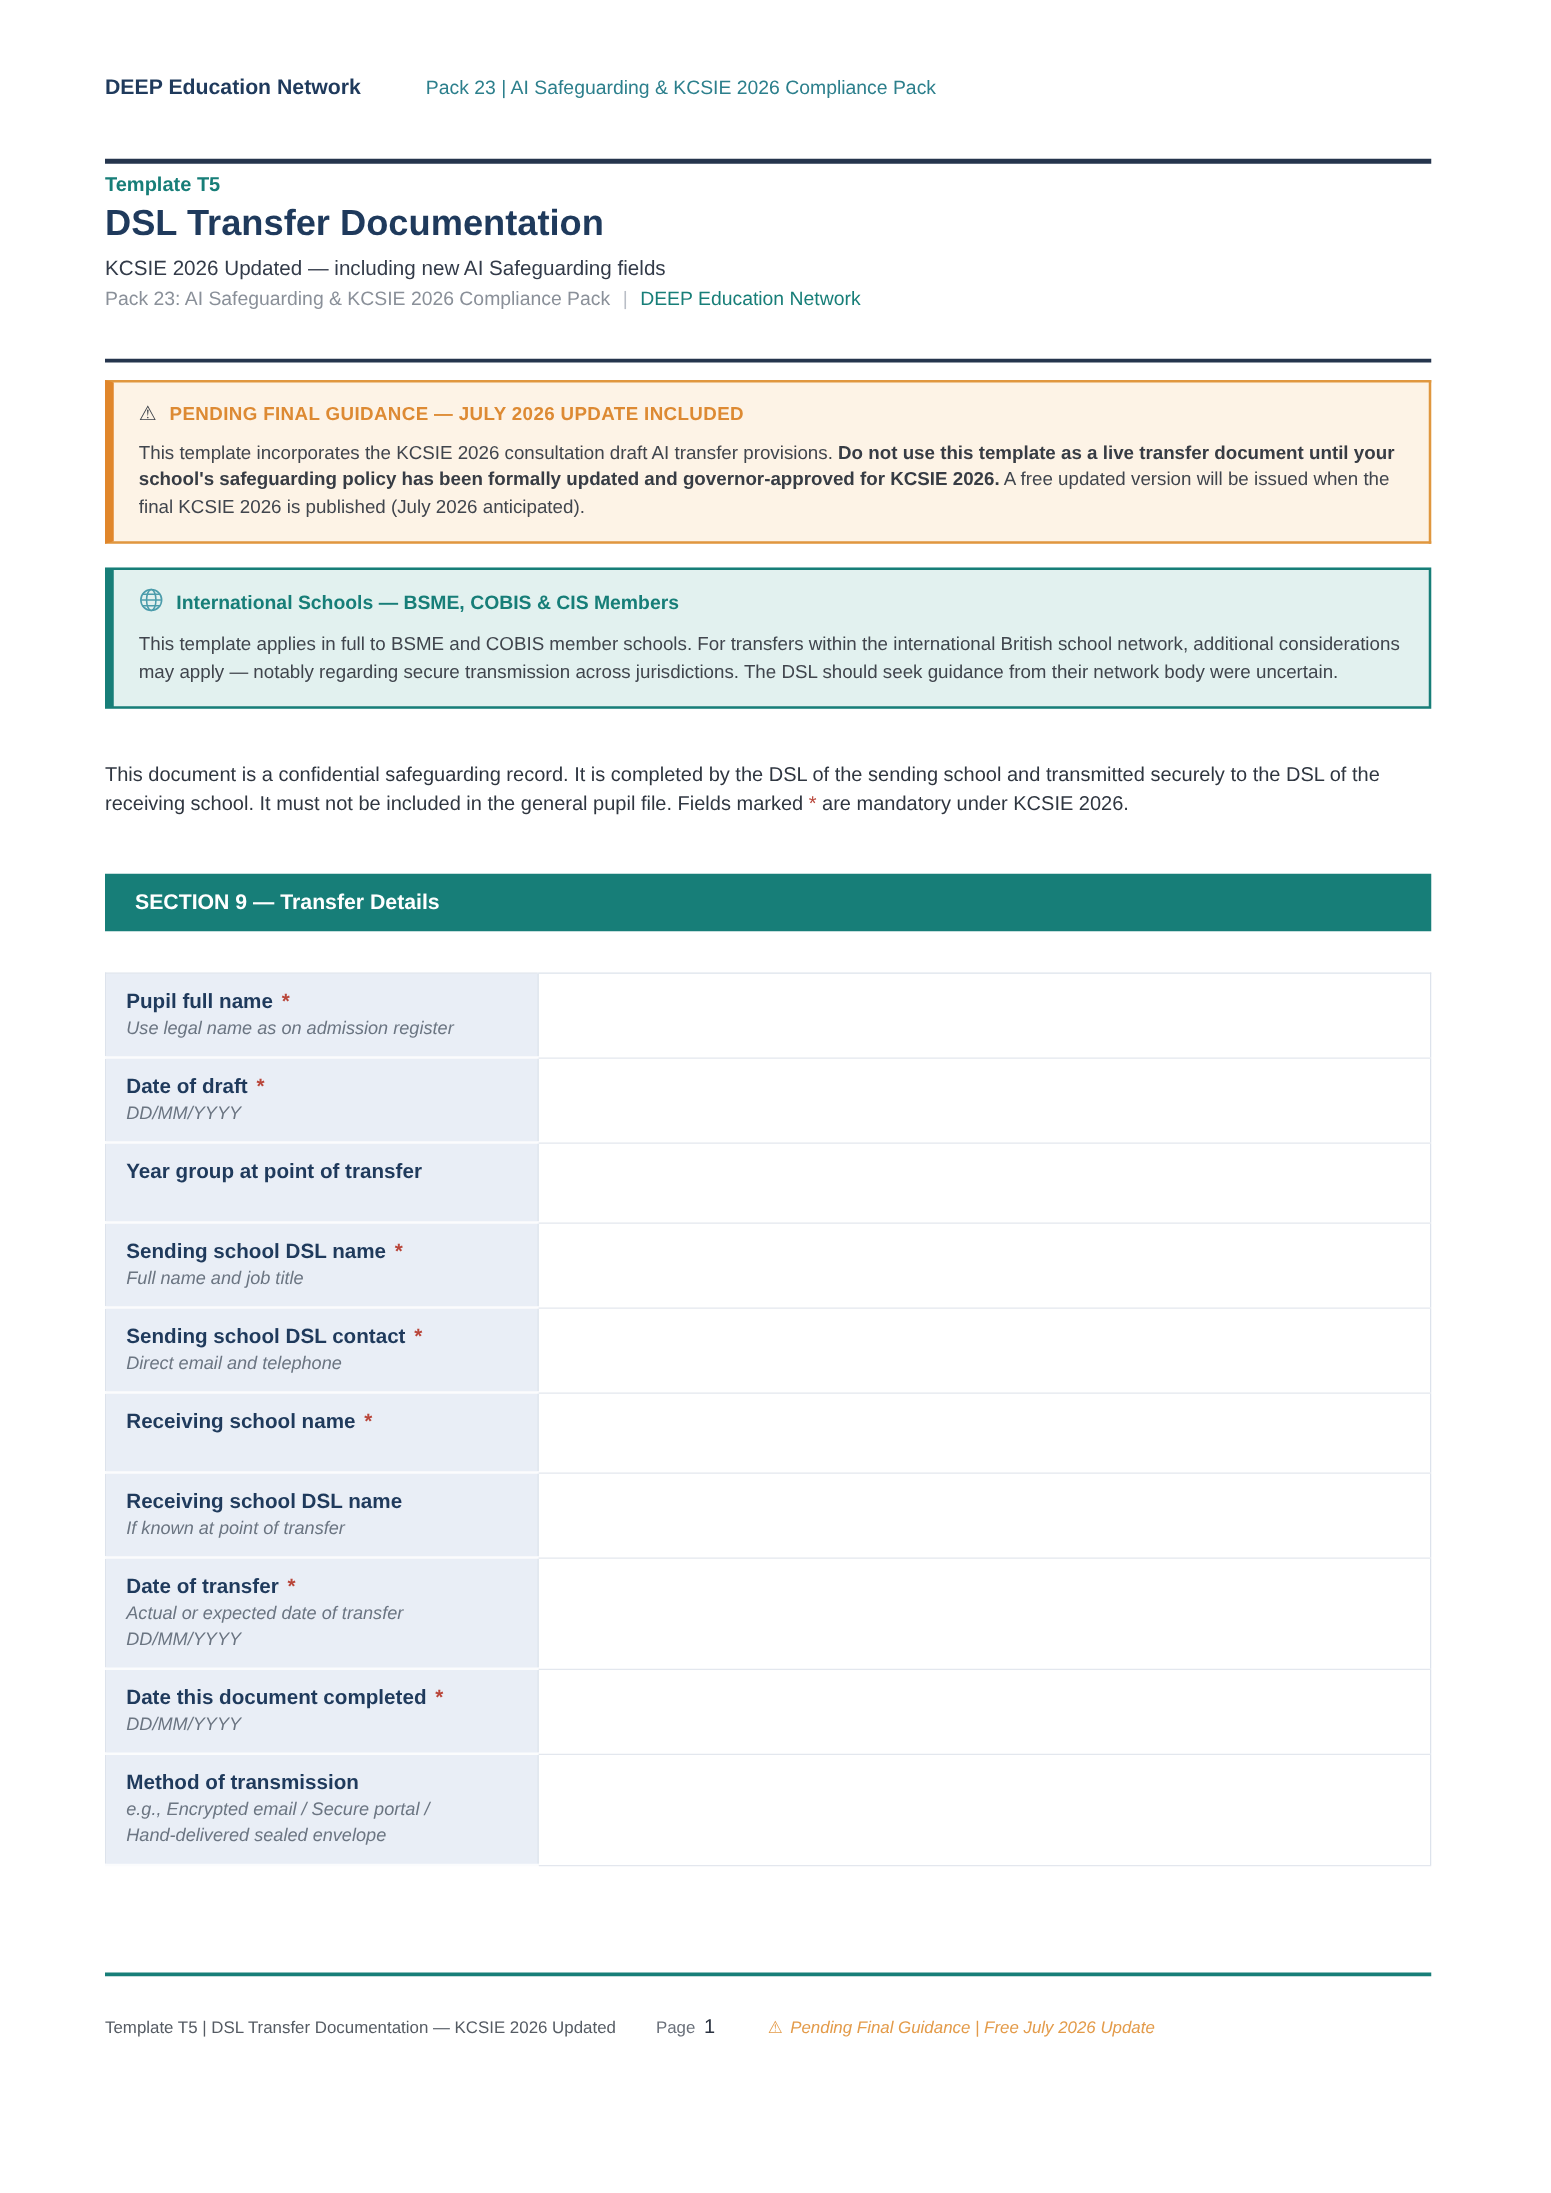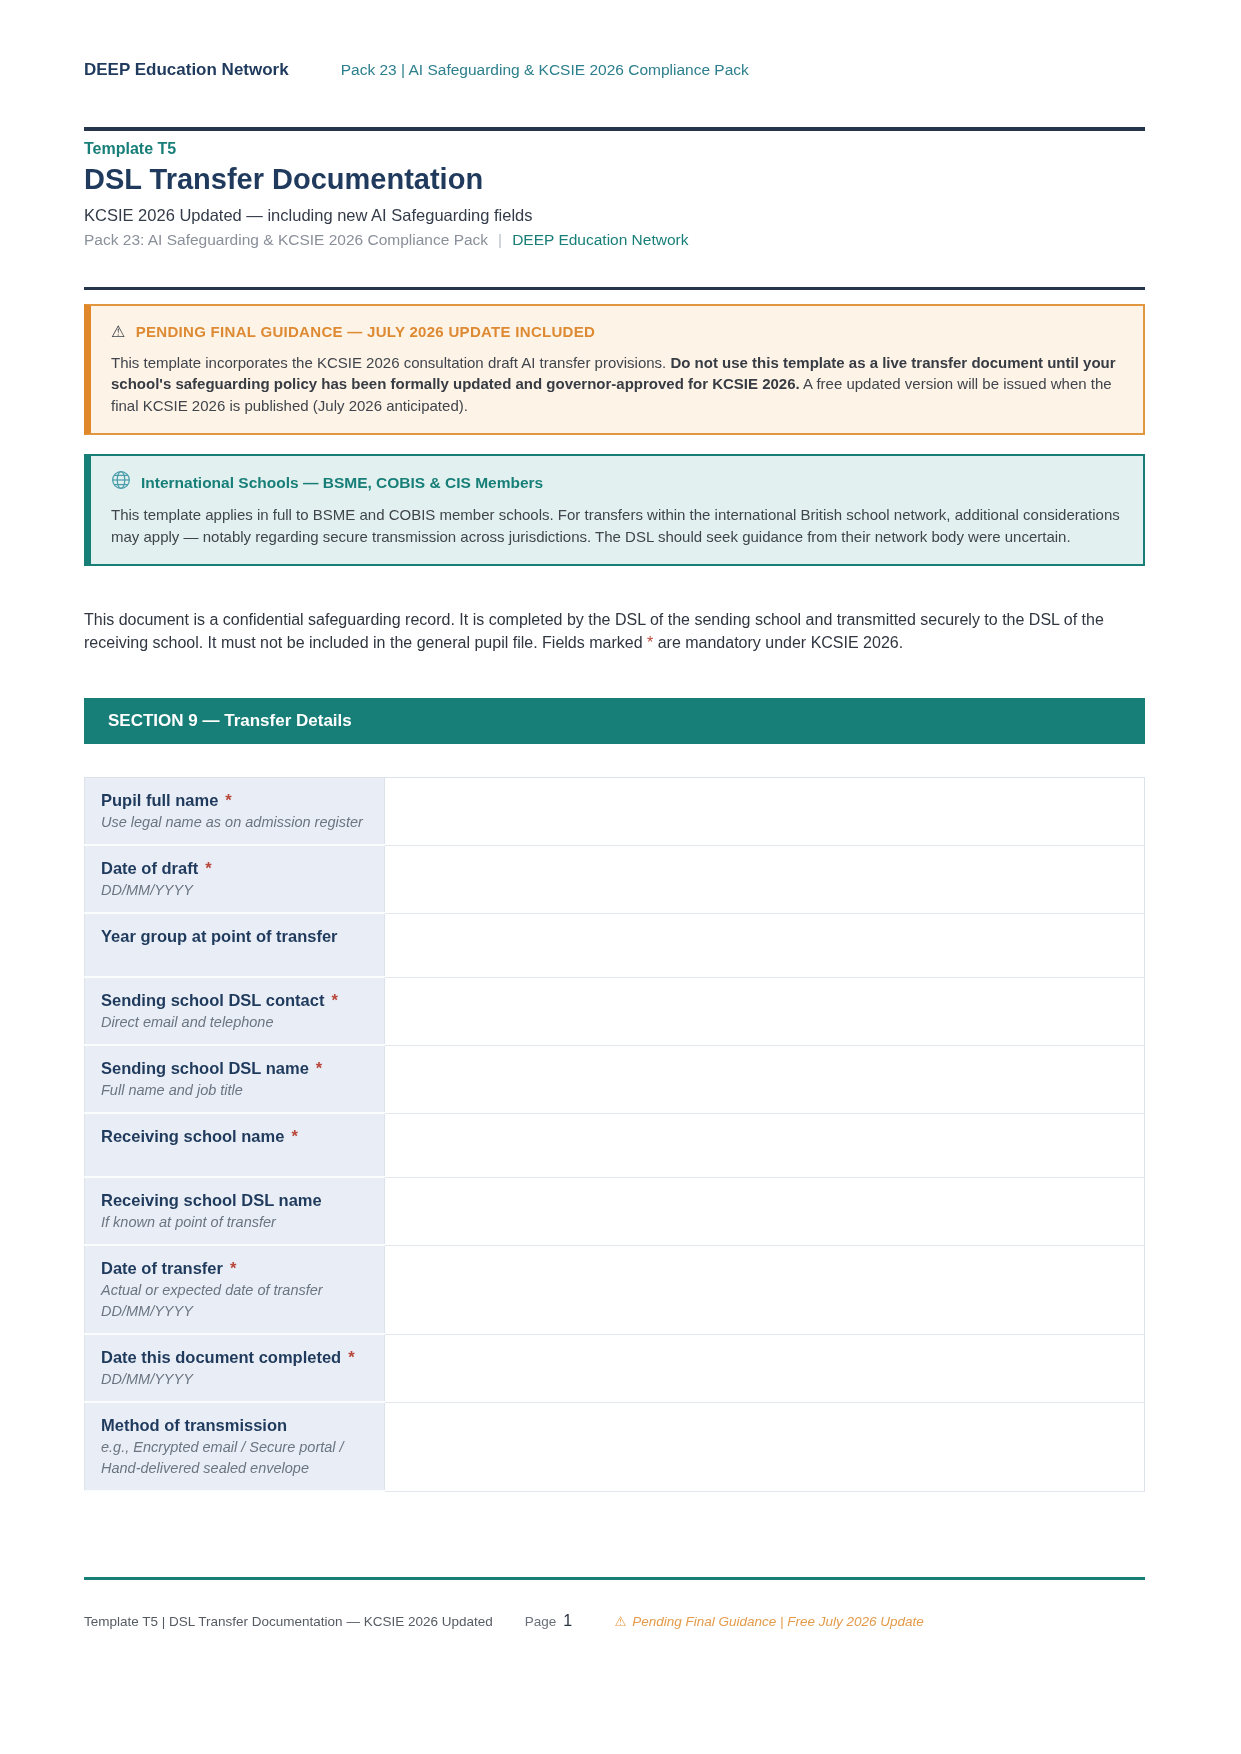--- a/index.html
+++ b/index.html
@@ -58,21 +58,21 @@
   
   .section-bar{
     margin-top:44px;background:var(--teal);color:#ffffff;
     font-size:17px;font-weight:bold;padding:13px 24px;
   }
 
   
   table.form{margin-top:33px;width:100%;border-collapse:collapse;border:1px solid var(--table-border);}
   td{vertical-align:top;height:64px;}
   .label-cell{
-    width:300px;background:var(--label-bg);padding:12px 16px;
+    width:346px;background:var(--label-bg);padding:12px 16px;
     border-right:1px solid var(--table-border);border-bottom:2px solid #fbfcfd;
   }
   .value-cell{background:#ffffff;border-bottom:1px solid #e3e7ee;}
   .field-label{font-size:16.5px;line-height:21px;font-weight:bold;color:var(--navy);}
   .field-label .req{color:var(--required-red);margin-left:7px;font-weight:bold;}
   .field-hint{margin-top:2px;font-size:14.5px;line-height:19px;font-style:italic;color:#6b7582;}
 
   
   .rule-teal{margin-top:85px;height:3px;background:var(--teal);}
   .page-footer{margin-top:32px;display:flex;align-items:baseline;font-size:13.5px;color:#555b63;}
@@ -152,29 +152,29 @@
           <td class="value-cell"></td>
         </tr>
         <tr>
           <td class="label-cell">
             <div class="field-label"><span>Year group at point of transfer</span></div>
           </td>
           <td class="value-cell"></td>
         </tr>
         <tr>
           <td class="label-cell">
+            <div class="field-label"><span>Sending school DSL name</span><span class="req">*</span></div>
+            <div class="field-hint">Full name and job title</div>
+          </td>
+          <td class="value-cell"></td>
+        </tr>
+        <tr>
+          <td class="label-cell">
             <div class="field-label"><span>Sending school DSL contact</span><span class="req">*</span></div>
             <div class="field-hint">Direct email and telephone</div>
-          </td>
-          <td class="value-cell"></td>
-        </tr>
-        <tr>
-          <td class="label-cell">
-            <div class="field-label"><span>Sending school DSL name</span><span class="req">*</span></div>
-            <div class="field-hint">Full name and job title</div>
           </td>
           <td class="value-cell"></td>
         </tr>
         <tr>
           <td class="label-cell">
             <div class="field-label"><span>Receiving school name</span><span class="req">*</span></div>
           </td>
           <td class="value-cell"></td>
         </tr>
         <tr>

